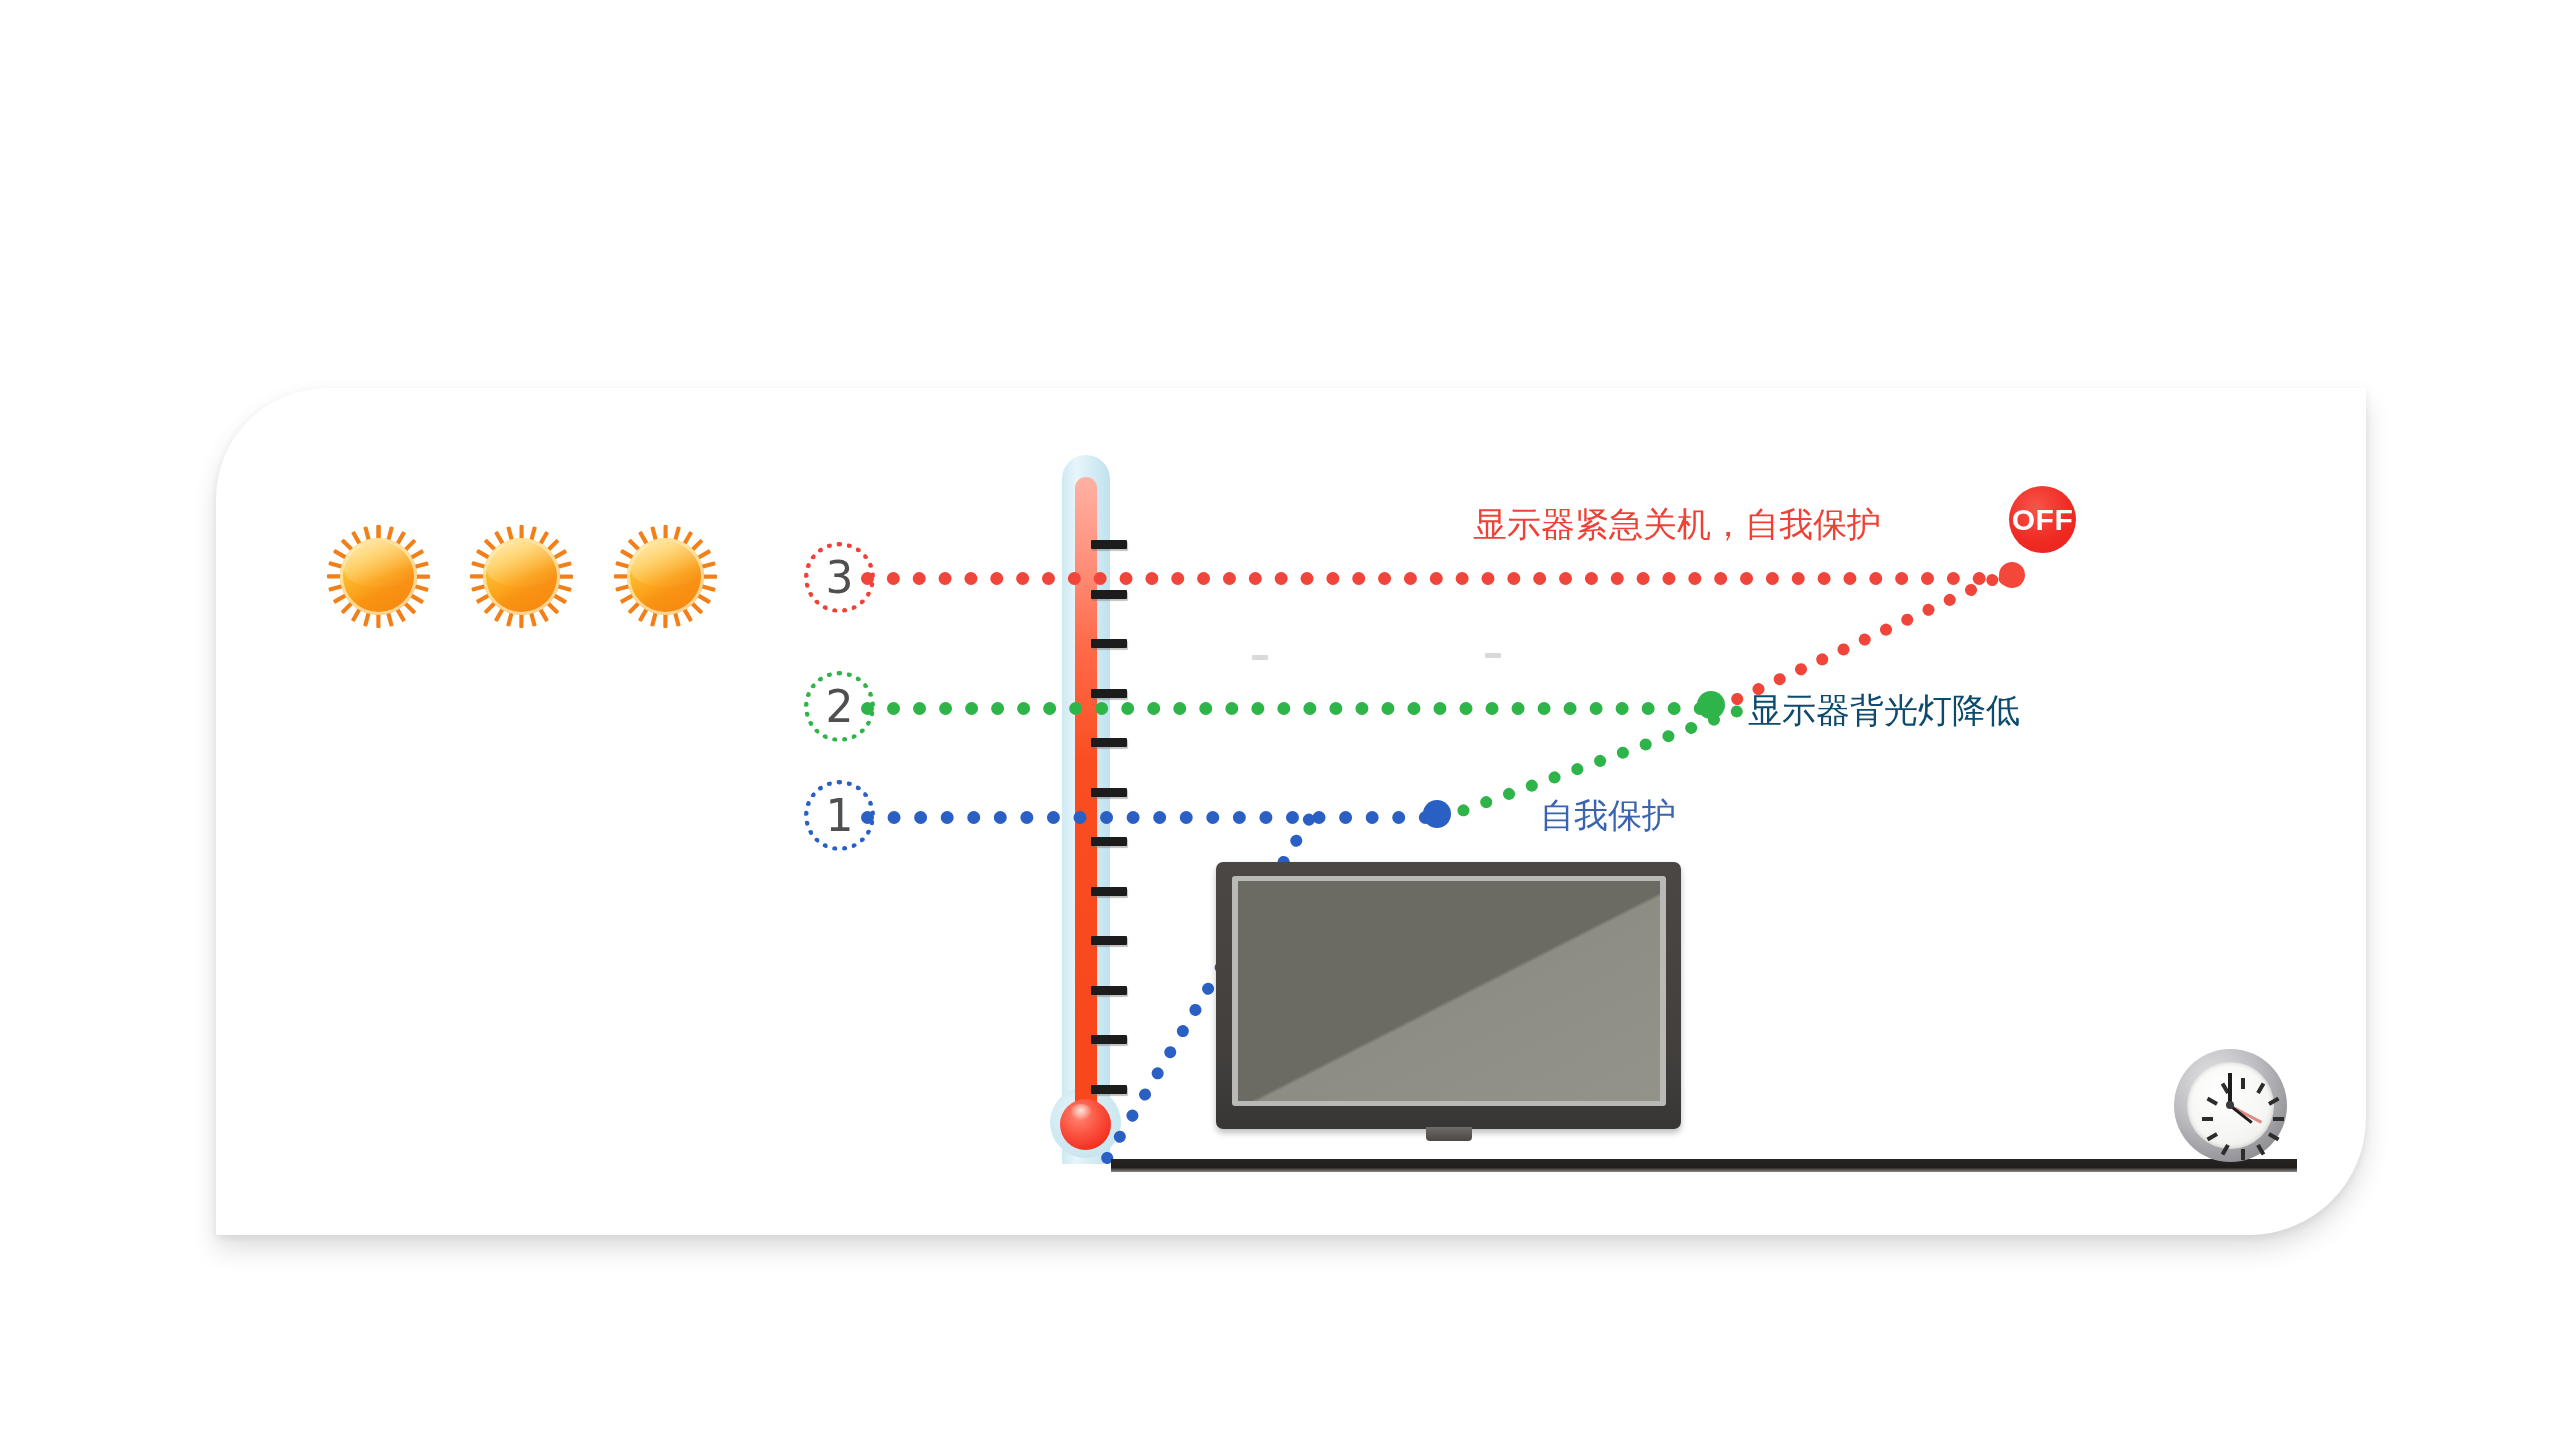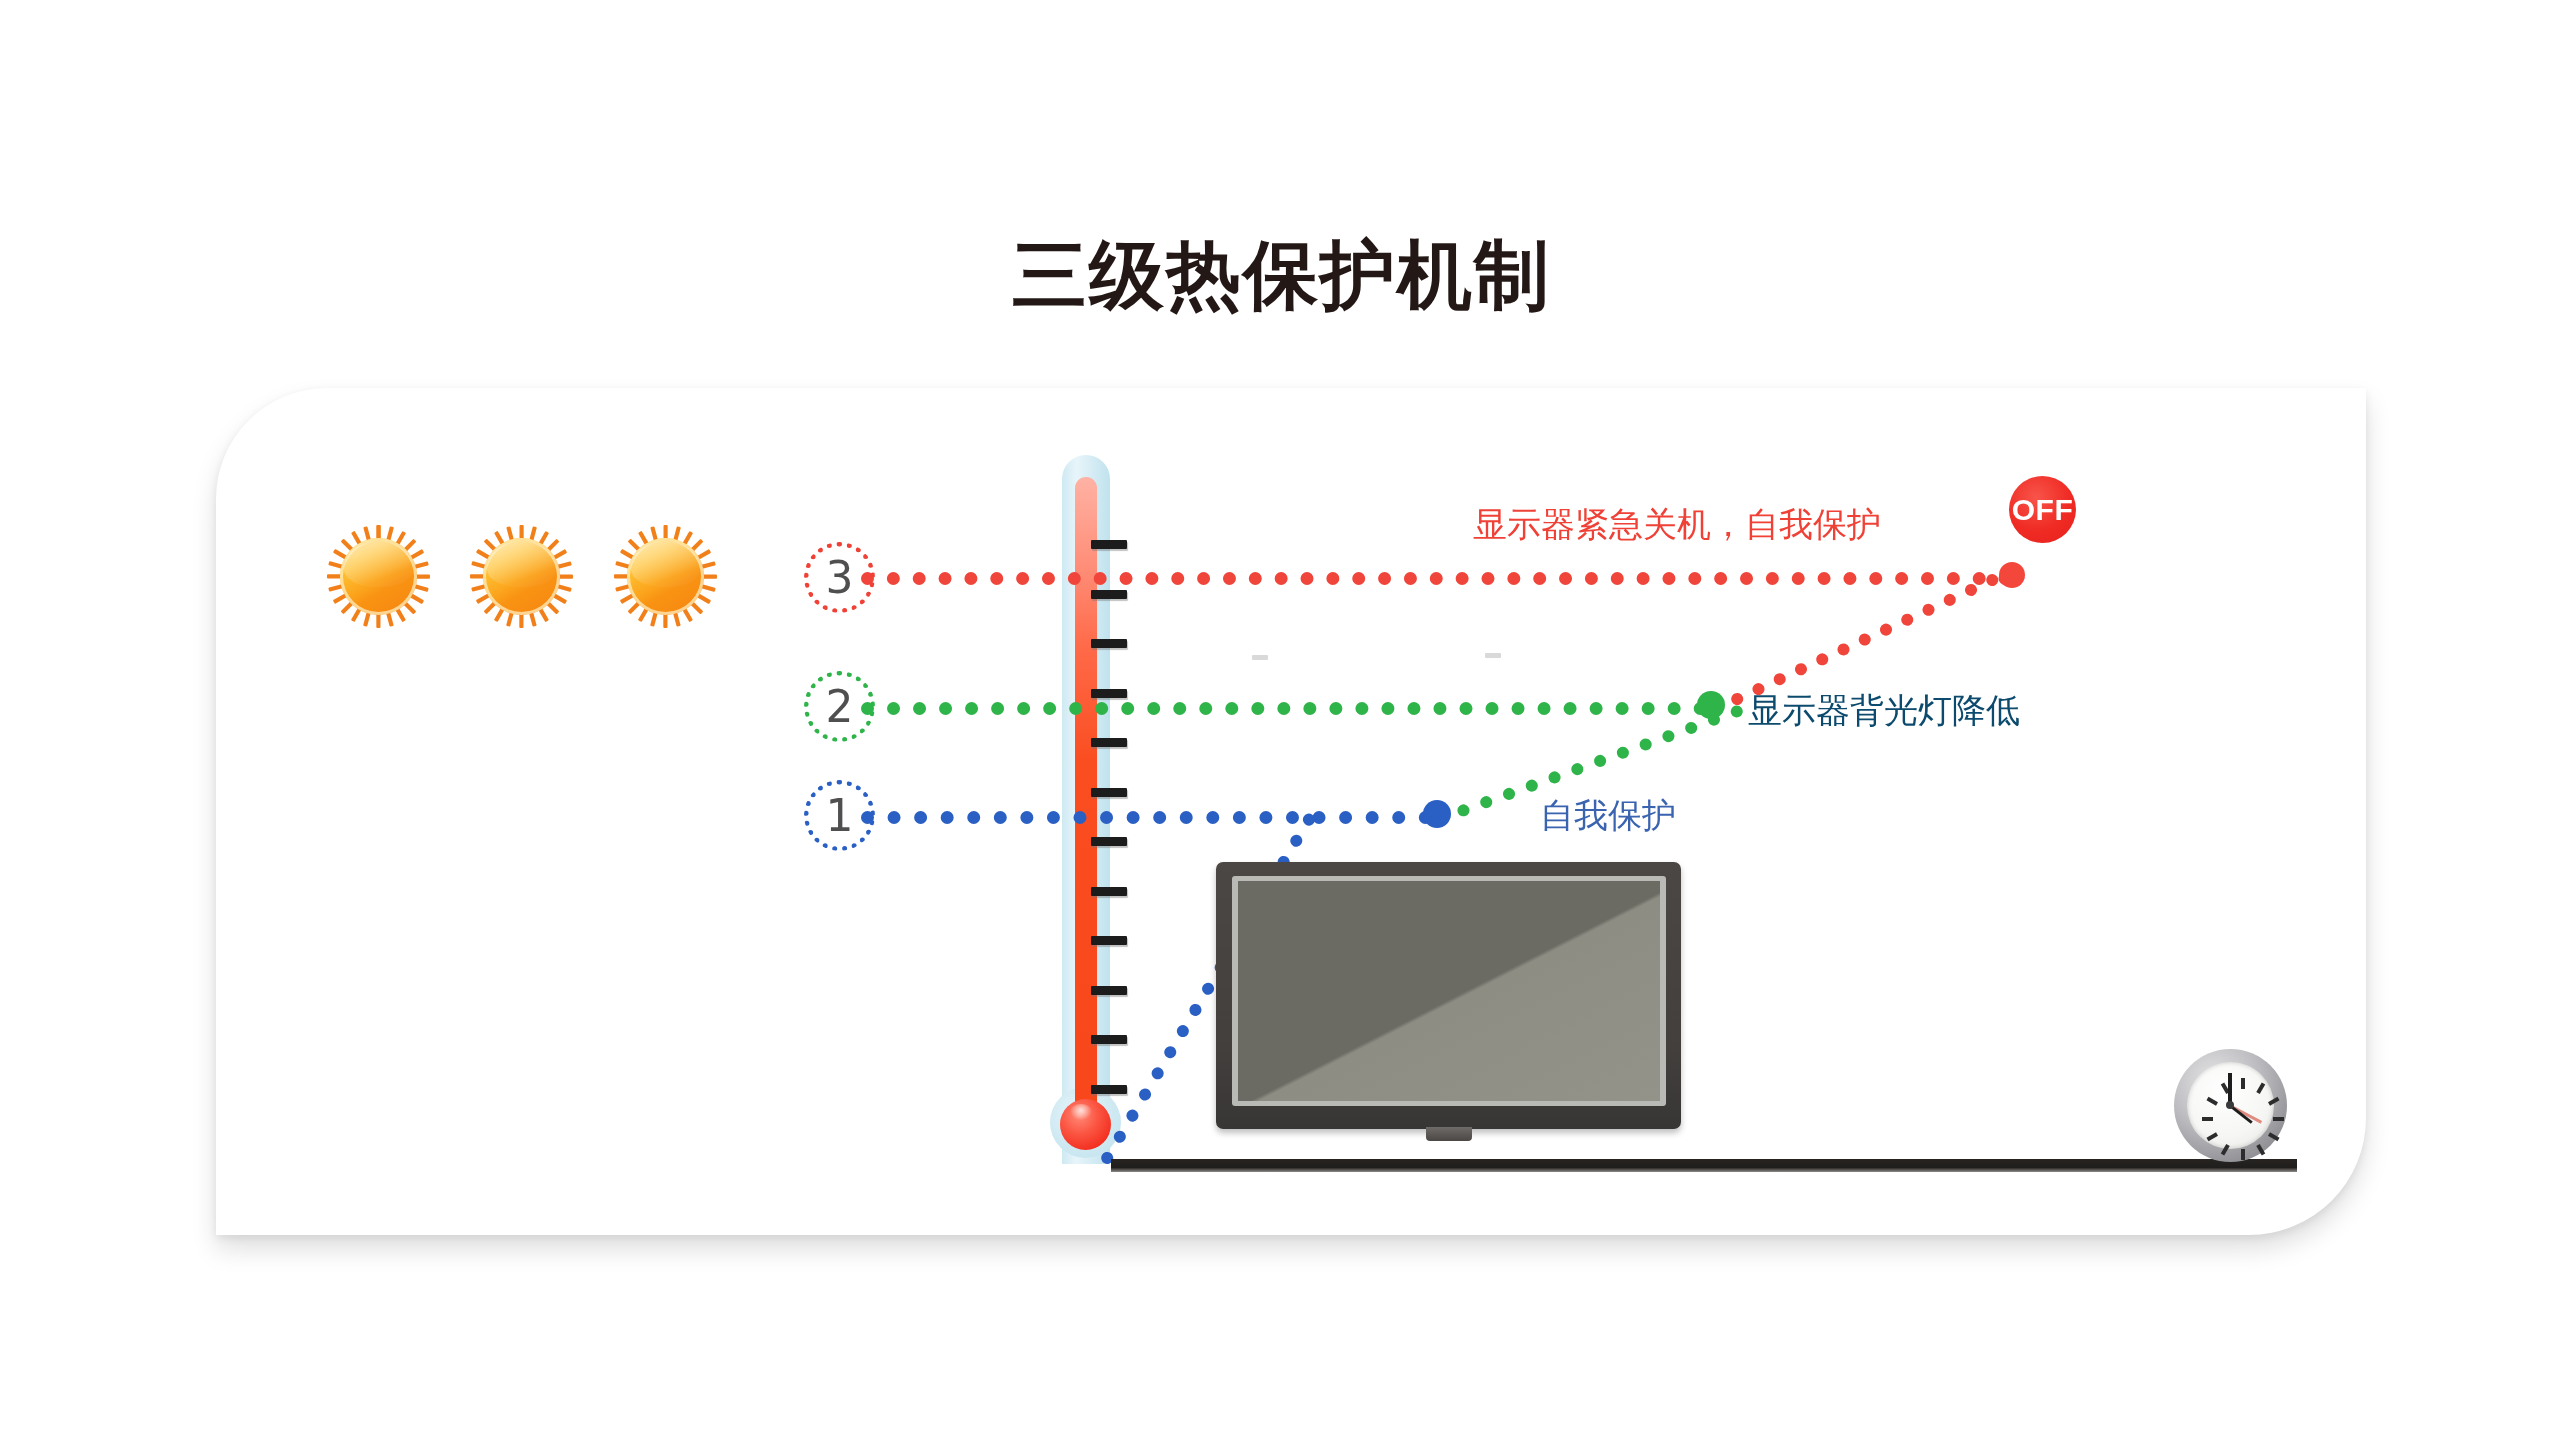--- a/index.html
+++ b/index.html
@@ -112,21 +112,21 @@
   .node.n3{background:#f4473b;}
 
   
   .lbl{position:absolute;font-size:34px;line-height:1;white-space:nowrap;font-weight:500;}
   .lbl.red{color:#ef4136;}
   .lbl.green{color:#0c4a6e;}
   .lbl.blue{color:#3b64b0;}
 
   
   .off{
-    position:absolute;left:2009px;top:476px;width:67px;height:67px;border-radius:50%;
+    position:absolute;left:2009px;top:486px;width:67px;height:67px;border-radius:50%;
     background:radial-gradient(circle at 40% 32%,#f8544a 0%,#ef2b24 55%,#e8211c 100%);
     color:#ffffff;font-size:30px;font-weight:bold;letter-spacing:0.5px;
     display:flex;align-items:center;justify-content:center;
   }
 
   
   .monitor{position:absolute;left:1216px;top:862px;width:465px;height:295px;}
   .monitor .bezel{
     position:absolute;left:0;top:0;width:465px;height:267px;
     background:linear-gradient(180deg,#4a4745 0%,#423f3d 70%,#383634 100%);
@@ -169,21 +169,20 @@
   .clock .hand-s{position:absolute;left:55px;top:22px;width:3px;height:36px;background:#e08a80;transform-origin:1.5px 35px;transform:rotate(118deg);}
   .clock .pin{position:absolute;left:52px;top:52px;width:8px;height:8px;border-radius:50%;background:#3a3a3a;}
 
   .speck{position:absolute;width:16px;height:5px;background:#d9d9d9;border-radius:1px;}
 </style>
 </head>
 <body>
 
 <div id="stage">
 
-  <div class="title">三级热保护机制</div>
 
   <div class="card"></div>
 
   <div class="sun" style="left:327px;top:525px;">
     <svg class="rays" viewBox="0 0 104 104">
       <g fill="#f2801a">
         <g id="r1">
             <rect x="50" y="0" width="4" height="14" rx="1"></rect>
           </g>
       </g>

